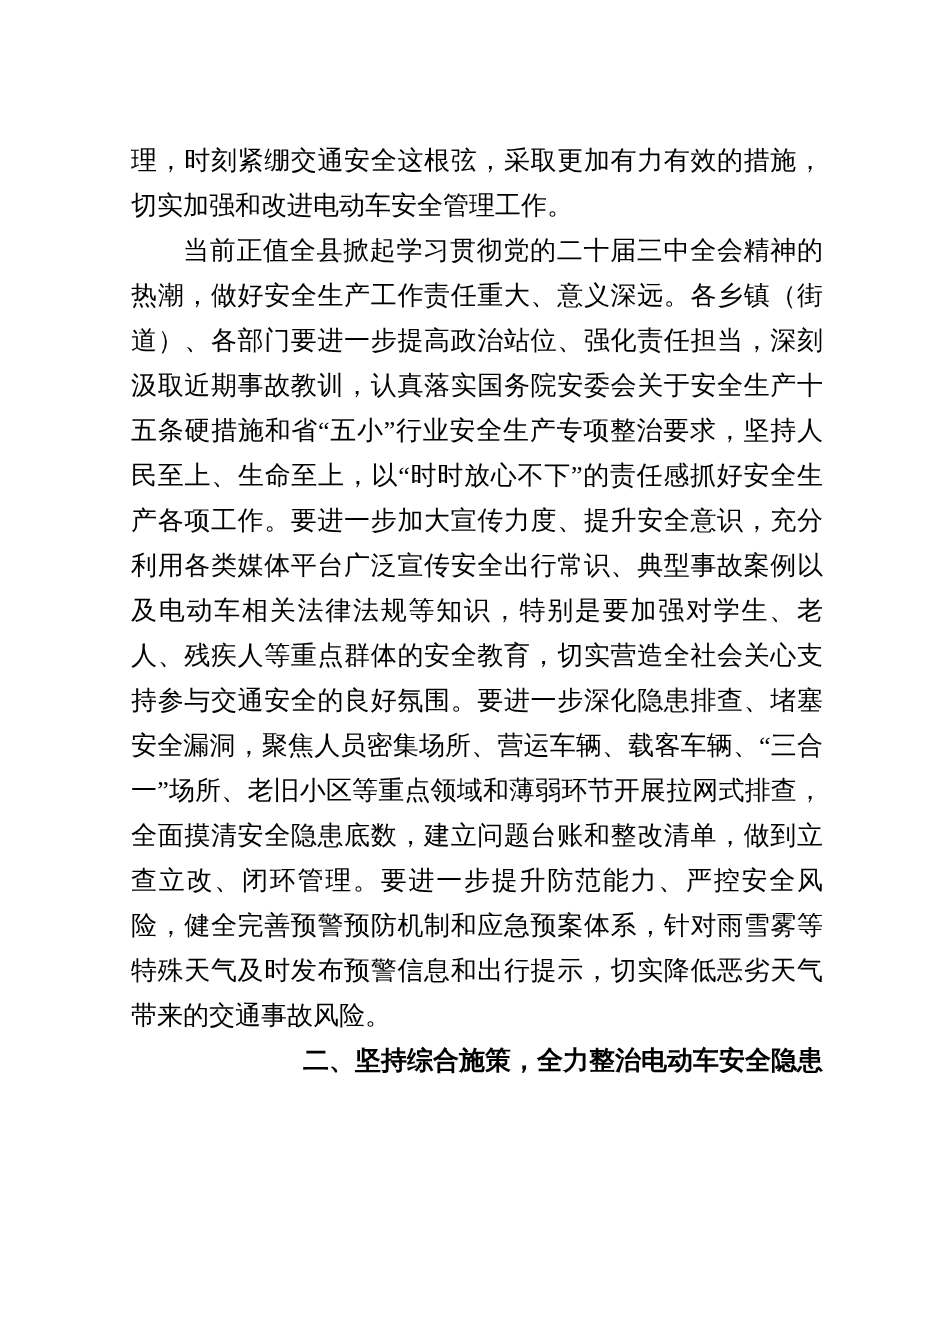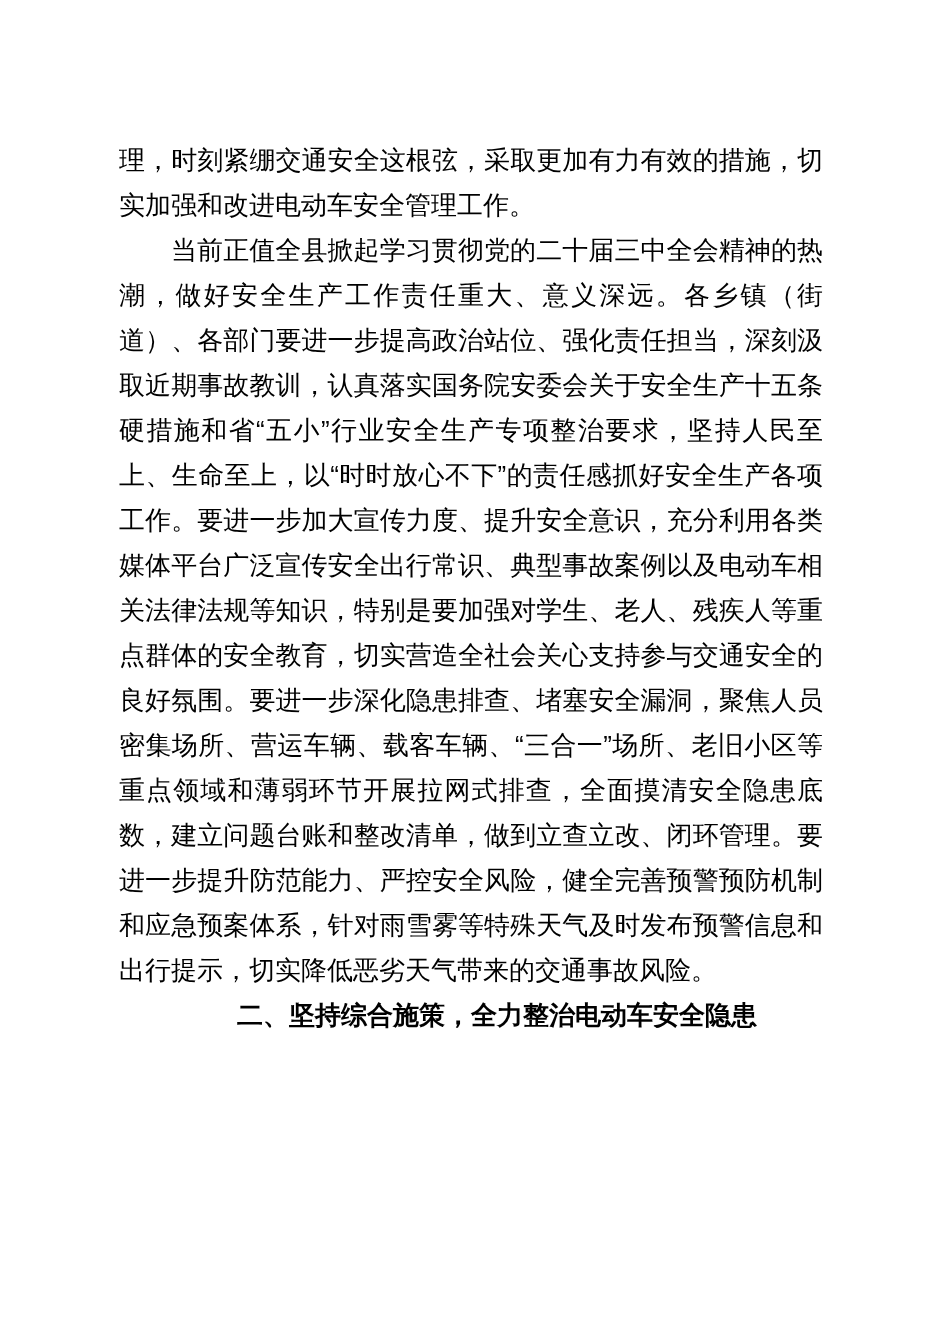--- a/index.html
+++ b/index.html
@@ -18,35 +18,36 @@
   }
   .doc-body p,
   .doc-body h2 {
     margin: 0;
     padding: 0;
     color: #000000;
     font-size: 26px;
     line-height: 45px;
   }
   .doc-body p {
-    font-family: Liberation Sans, sans-serif;
+    font-family: Liberation Serif, serif;
     font-weight: 400;
     text-align: justify;
     text-justify: inter-ideograph;
     text-indent: 2em;
     word-break: break-all;
+    margin-left: 12px;
   }
   .doc-body p.no-indent {
     text-indent: 0;
   }
   .doc-body h2 {
     font-family: "Liberation Sans", "DejaVu Sans", sans-serif;
     font-weight: 700;
     text-indent: 2em;
-    text-align: center;
+    text-align: right;
   }
 </style>
 </head>
 <body>
 
 <div class="page">
   <div class="doc-body">
       <p class="no-indent">理，时刻紧绷交通安全这根弦，采取更加有力有效的措施，切实加强和改进电动车安全管理工作。</p>
       <p>当前正值全县掀起学习贯彻党的二十届三中全会精神的热潮，做好安全生产工作责任重大、意义深远。各乡镇（街道）、各部门要进一步提高政治站位、强化责任担当，深刻汲取近期事故教训，认真落实国务院安委会关于安全生产十五条硬措施和省“五小”行业安全生产专项整治要求，坚持人民至上、生命至上，以“时时放心不下”的责任感抓好安全生产各项工作。要进一步加大宣传力度、提升安全意识，充分利用各类媒体平台广泛宣传安全出行常识、典型事故案例以及电动车相关法律法规等知识，特别是要加强对学生、老人、残疾人等重点群体的安全教育，切实营造全社会关心支持参与交通安全的良好氛围。要进一步深化隐患排查、堵塞安全漏洞，聚焦人员密集场所、营运车辆、载客车辆、“三合一”场所、老旧小区等重点领域和薄弱环节开展拉网式排查，全面摸清安全隐患底数，建立问题台账和整改清单，做到立查立改、闭环管理。要进一步提升防范能力、严控安全风险，健全完善预警预防机制和应急预案体系，针对雨雪雾等特殊天气及时发布预警信息和出行提示，切实降低恶劣天气带来的交通事故风险。</p>
       <h2>二、坚持综合施策，全力整治电动车安全隐患</h2>

